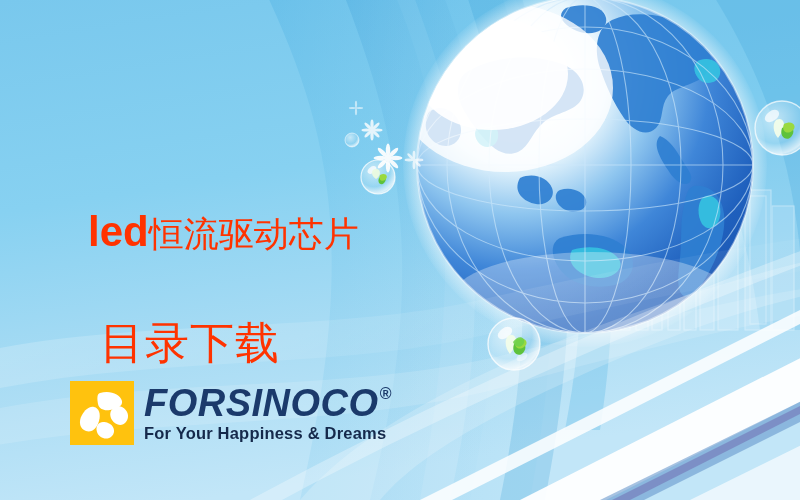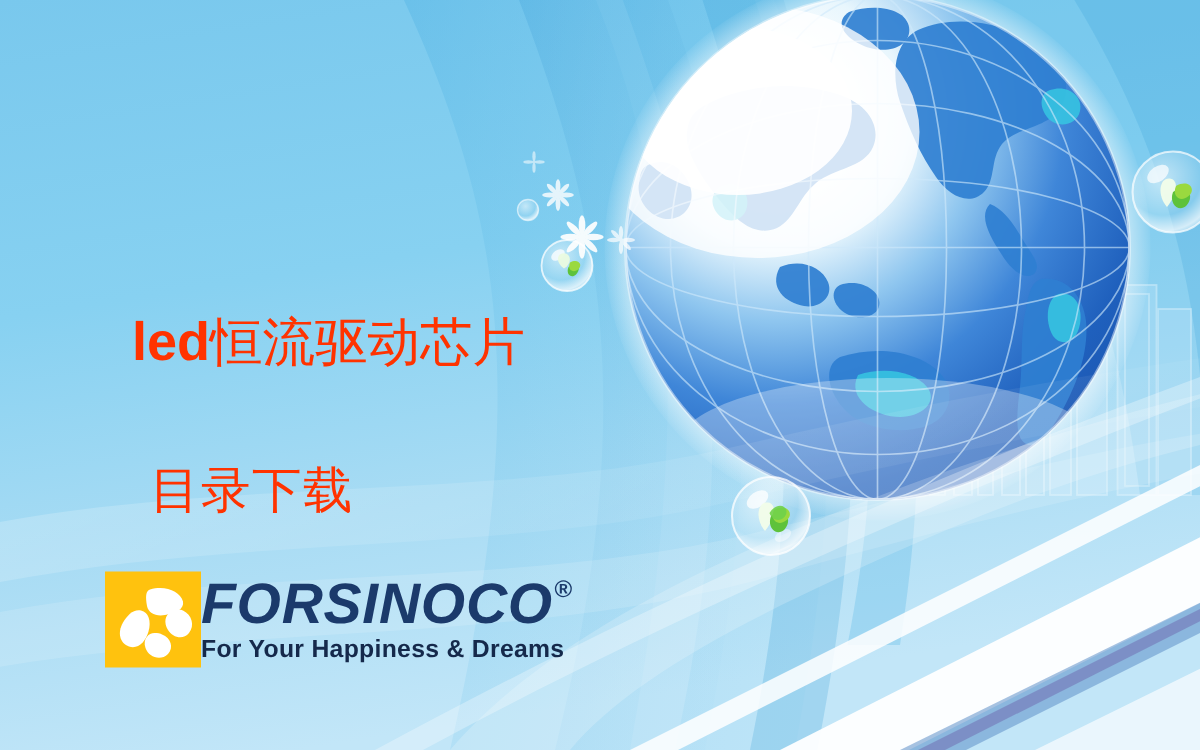--- a/index.html
+++ b/index.html
@@ -21,39 +21,39 @@
     color:#ff3300;
     line-height:1.30;
     white-space:pre;
   }
   .hl-line1{
     font-family:"Liberation Serif","DejaVu Serif",serif;
     font-size:35px;letter-spacing:0px;display:block;
   }
   .hl-line1 .latin{
     font-family:"Liberation Sans","DejaVu Sans",sans-serif;
-    font-weight:bold;font-size:36px;
+    font-weight:bold;font-size:42px;
   }
   .hl-line2{
     font-family:"Liberation Serif","DejaVu Serif",serif;
-    font-size:33px;display:block;margin-left:12px;margin-top:14px;
+    font-size:44px;display:block;margin-left:12px;margin-top:14px;
     letter-spacing:1px;
   }
 
   
   .logo{
     position:absolute;left:70px;top:381px;z-index:40;
     display:flex;align-items:flex-start;
   }
   .logo-mark{
     width:64px;height:64px;background:#ffc20e;
     position:relative;flex:0 0 auto;
   }
   .logo-mark svg{position:absolute;left:0;top:0;width:64px;height:64px;}
-  .logo-text{padding-top:2px;}
+  .logo-text{margin-left:10px;padding-top:2px;}
   .logo-name{
     font-family:"Liberation Sans","DejaVu Sans",sans-serif;
     font-weight:bold;font-style:italic;
     font-size:38px;line-height:40px;color:#1b3a6b;
     letter-spacing:0.5px;white-space:nowrap;
     display:flex;align-items:flex-start;
   }
   .logo-reg{font-size:16px;line-height:16px;margin-top:3px;margin-left:1px;font-style:normal;}
   .logo-tag{
     font-family:"Liberation Sans","DejaVu Sans",sans-serif;

